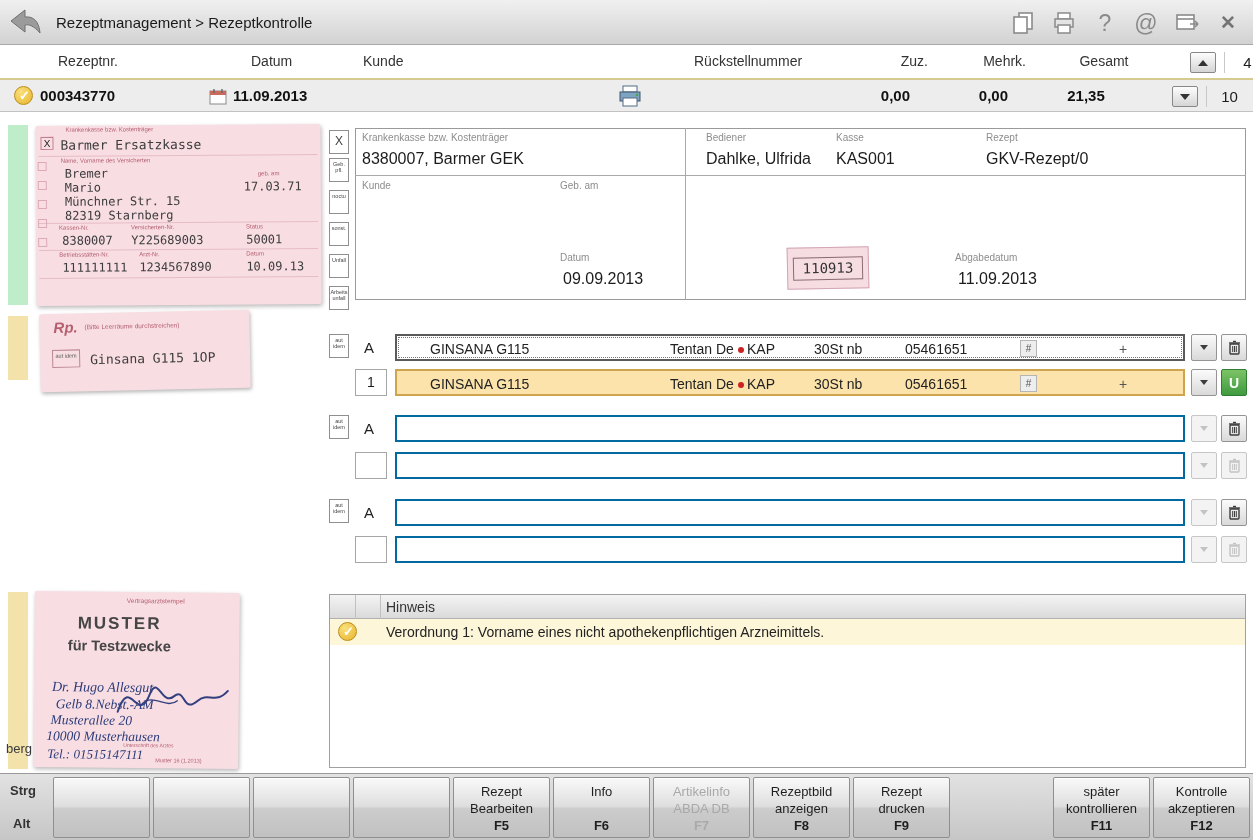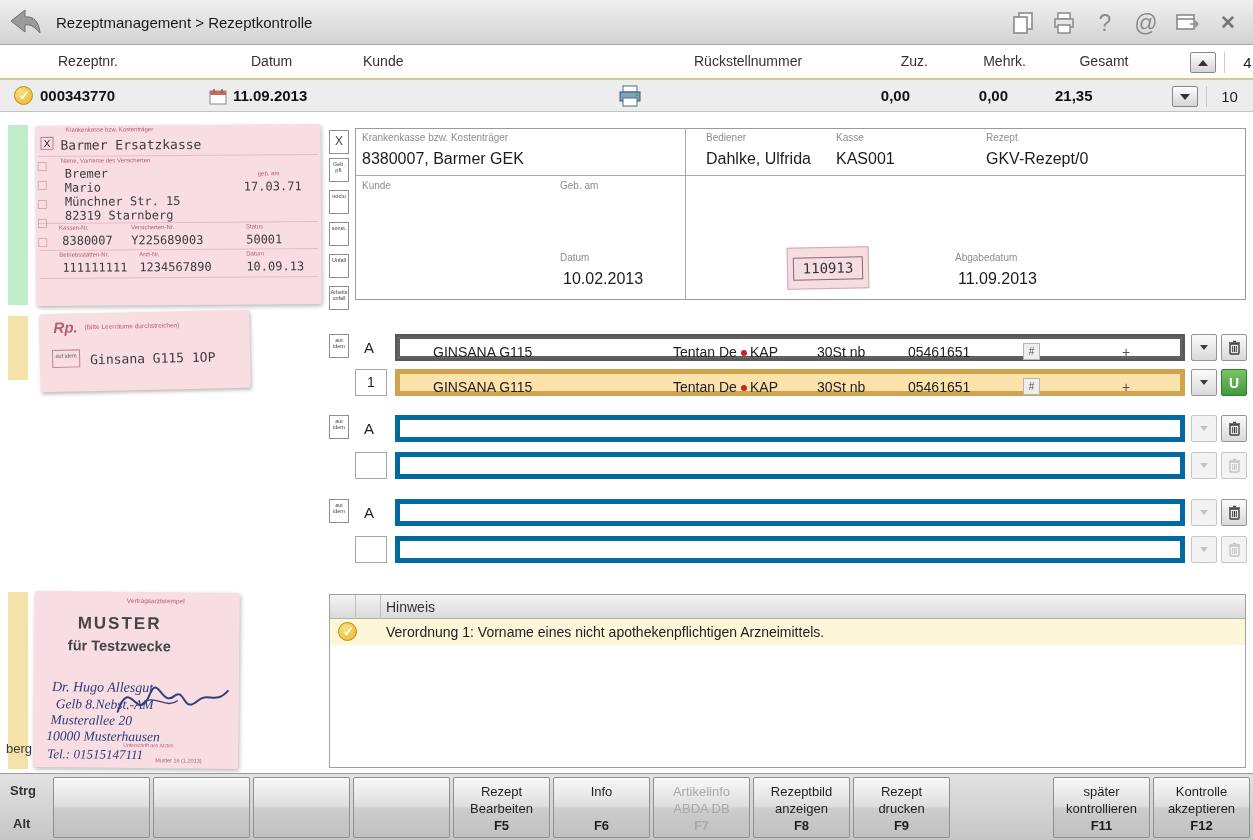--- a/index.html
+++ b/index.html
@@ -62,21 +62,21 @@
   .hline { position:absolute; height:1px; background:#a9a9a9; }
   .date-stamp { position:absolute; left:787px; top:247px; width:82px; height:42px; background:#f6dde2;
     border:1px solid #d2a5b2; transform:rotate(-1.2deg); }
   .date-stamp-inner { position:absolute; left:5px; top:9px; width:70px; height:23px; border:1px solid #8a6a72;
     font-family:"DejaVu Sans Mono", monospace; font-size:14px; color:#333; text-align:center; line-height:21px; }
 
   
   .a-lbl { position:absolute; left:364px; font-size:15px; color:#222; }
   .numbox { position:absolute; left:355px; width:32px; height:27px; background:#fff; border:1px solid #a6a6a6;
     text-align:center; line-height:25px; font-size:14px; }
-  .artrow { position:absolute; left:395px; width:790px; height:27px; background:#fff; border:5px solid #0369a1; }
+  .artrow { position:absolute; left:395px; width:790px; height:27px; background:#fff; border:2px solid #0369a1; }
   .artrow.sel { background:#fbe3ab; border-color:#cfa44e; }
   .artrow.focus { border-color:#5a5a5a; outline:1px dotted #777; outline-offset:-4px; }
   .artrow > span { position:absolute; top:5px; font-size:14px; color:#222; white-space:nowrap; }
   .red-dot { width:6px; height:6px; border-radius:50%; background:#cc2222; top:11px !important; }
   .hash-box { width:17px; height:17px; top:4px !important; border:1px solid #b5b5b5; background:#eee;
     font-size:10px !important; color:#555 !important; text-align:center; line-height:15px; cursor:pointer; }
   .mini-btn { position:absolute; width:26px; height:27px; border:1px solid #949494; border-radius:2px; color:#3c3c3c;
     background:linear-gradient(#fbfbfb,#d9d9d9); display:flex; align-items:center; justify-content:center; cursor:pointer; }
   .mini-btn .tri-down { border-top-color:currentColor; border-left-width:4px; border-right-width:4px; border-top-width:5px; }
   .mini-btn.disabled { border-color:#c6c6c6; background:#f3f3f3; color:#c3c3c3; cursor:default; }
@@ -172,21 +172,21 @@
     <span class="abs" style="left:618px;top:5px">
       <svg width="24" height="23" viewBox="0 0 24 23">
         <rect x="5" y="1" width="14" height="6" fill="#fff" stroke="#556b82"></rect>
         <rect x="2" y="7" width="20" height="9" fill="#7fa3c2" stroke="#41566b"></rect>
         <rect x="5" y="13" width="14" height="8" fill="#fff" stroke="#556b82"></rect>
         <circle cx="19" cy="10" r="1.3" fill="#3fae49"></circle>
       </svg>
     </span>
     <span class="row-val num-r" style="left:840px;width:70px">0,00</span>
     <span class="row-val num-r" style="left:940px;width:68px">0,00</span>
-    <span class="row-val" style="left:1055px;width:62px;">21,35</span>
+    <span class="row-val" style="left:1055px;width:62px;text-align:center">21,35</span>
     <div class="pager-btn" style="left:1172px;top:6px">
         <span class="tri-down"></span>
       </div>
     <div class="pager-num" style="top:6px">10</div>
   </div>
 
   <div class="strip strip-green" style="top:125px;height:180px"></div>
   <div class="strip strip-yellow" style="top:316px;height:64px"></div>
   <div class="strip strip-yellow" style="top:592px;height:177px"></div>
 
@@ -264,21 +264,21 @@
   <span class="val" style="left:362px;top:150px">8380007, Barmer GEK</span>
   <span class="lbl" style="left:706px;top:132px">Bediener</span>
   <span class="val" style="left:706px;top:150px">Dahlke, Ulfrida</span>
   <span class="lbl" style="left:836px;top:132px">Kasse</span>
   <span class="val" style="left:836px;top:150px">KAS001</span>
   <span class="lbl" style="left:986px;top:132px">Rezept</span>
   <span class="val" style="left:986px;top:150px">GKV-Rezept/0</span>
   <span class="lbl" style="left:362px;top:180px">Kunde</span>
   <span class="lbl" style="left:560px;top:180px">Geb. am</span>
   <span class="lbl" style="left:560px;top:252px">Datum</span>
-  <span class="val" style="left:563px;top:270px">10.02.2013</span>
+  <span class="val" style="left:563px;top:270px">09.09.2013</span>
   <div class="date-stamp">
     <div class="date-stamp-inner">110913</div>
   </div>
   <span class="lbl" style="left:955px;top:252px">Abgabedatum</span>
   <span class="val" style="left:958px;top:270px">11.09.2013</span>
 
   <div class="flagbox" style="top:334px">aut idem</div>
   <span class="a-lbl" style="top:339px">A</span>
   <div class="artrow focus" style="top:334px">
     <span style="left:33px">GINSANA G115</span>

